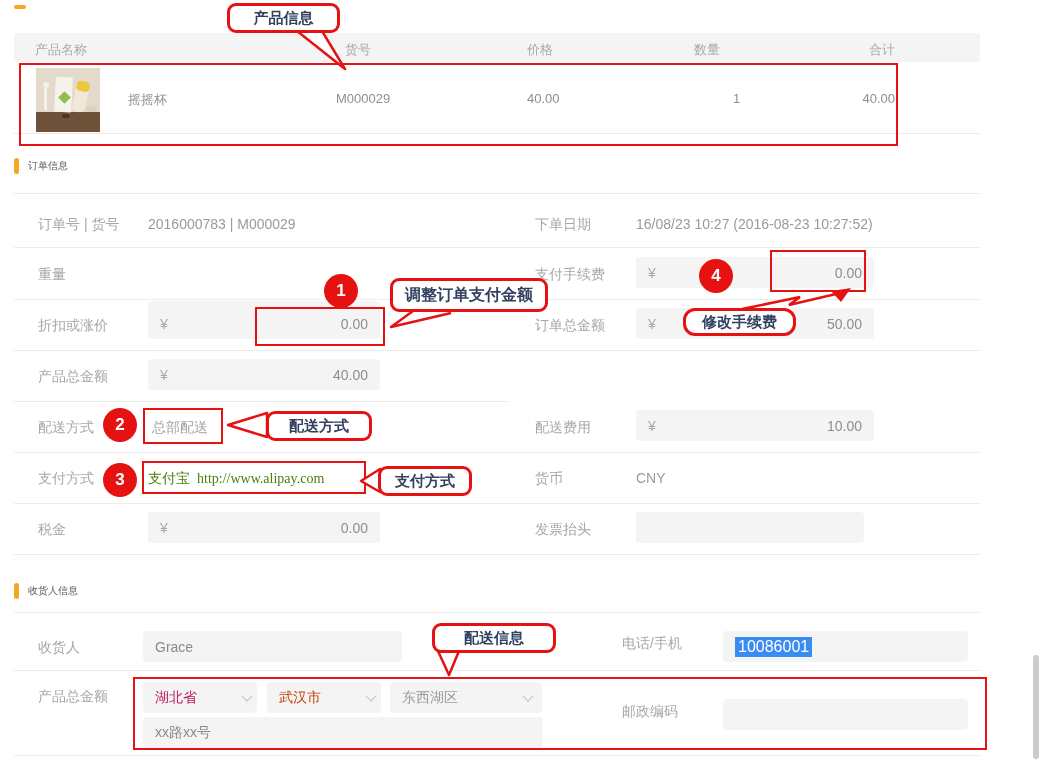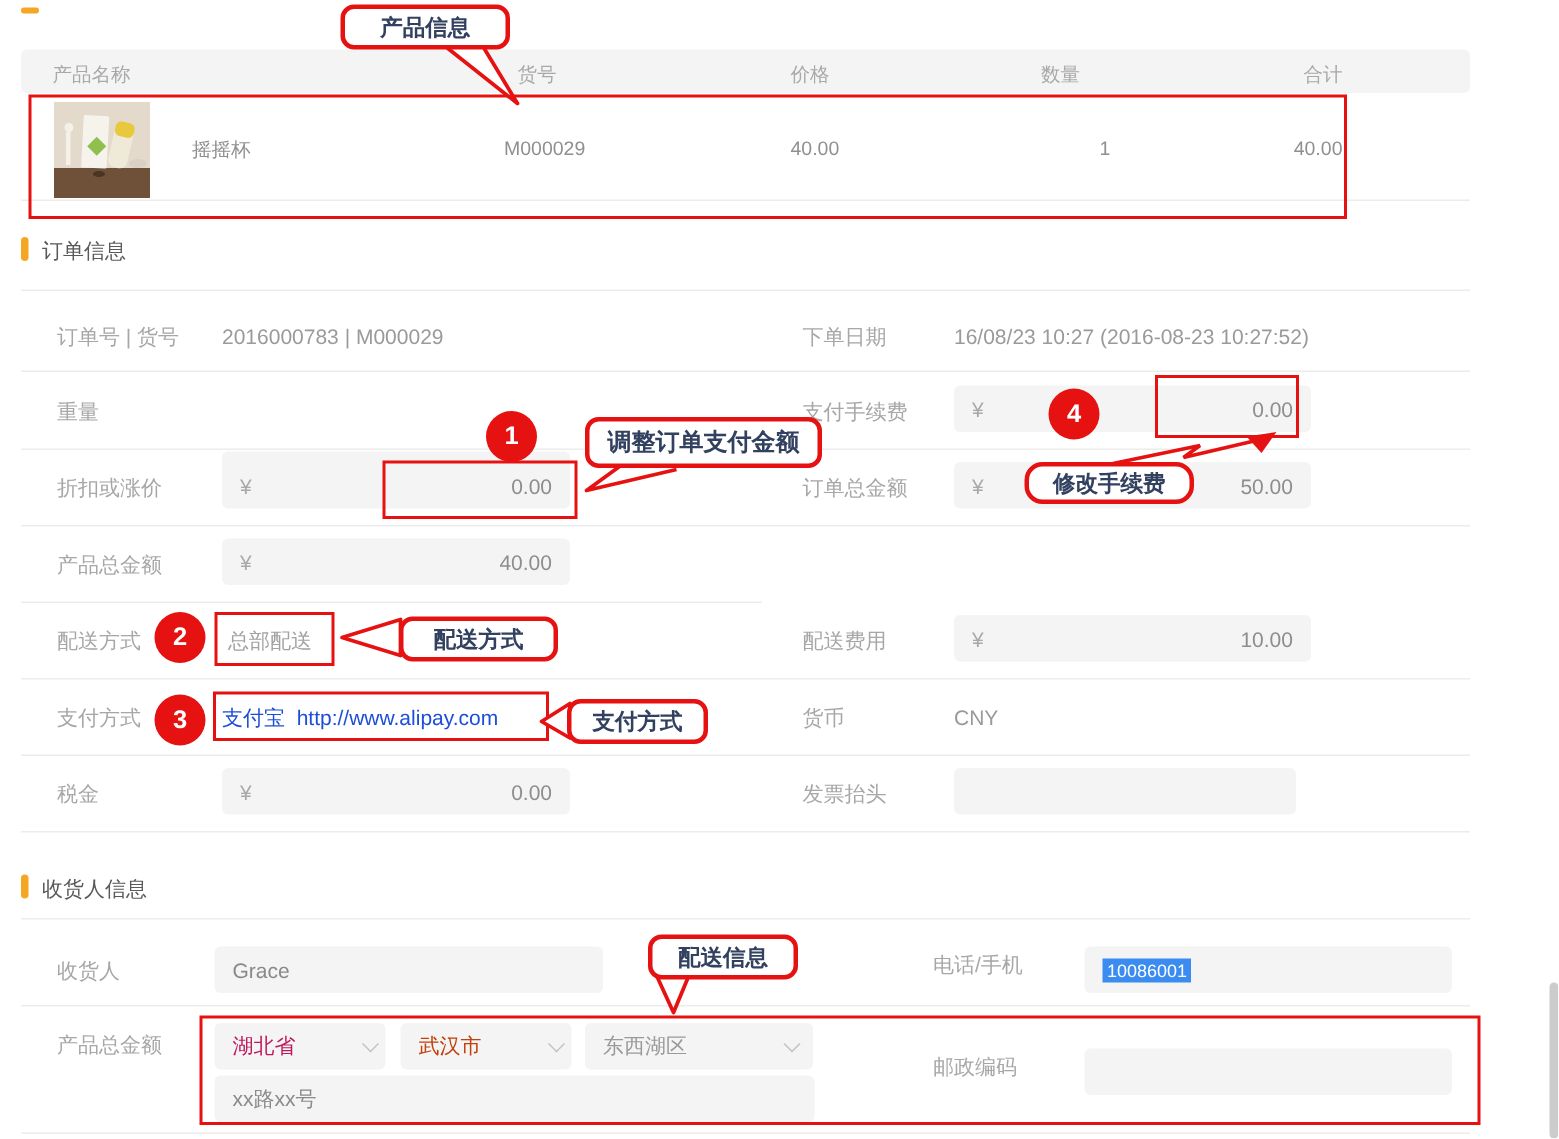--- a/index.html
+++ b/index.html
@@ -13,26 +13,26 @@
   .field .u{font-size:14px;color:#a9a9a9;white-space:pre;}
   .field .a{font-size:14px;color:#8e8e8e;white-space:pre;}
   .divider{position:absolute;height:1px;background:#ececec;}
   .redbox{position:absolute;border:2.5px solid #e61212;box-sizing:border-box;z-index:5;pointer-events:none;}
   .callout{position:absolute;border:3px solid #e61212;border-radius:9px;background:#fff;color:#32415f;
            font-weight:bold;display:flex;align-items:center;justify-content:center;font-size:15px;
            white-space:nowrap;box-sizing:border-box;z-index:7;}
   .badge{position:absolute;width:34px;height:34px;border-radius:50%;background:#e61212;color:#fff;
          font-weight:bold;font-size:17px;display:flex;align-items:center;justify-content:center;z-index:6;}
   .secbar{position:absolute;width:5px;height:16px;background:#f5a623;border-radius:2.5px;}
-  .sectitle{position:absolute;font-size:14px;color:#595959;}
+  .sectitle{position:absolute;font-size:10px;color:#595959;}
   .th{position:absolute;font-size:13px;color:#a9a9a9;white-space:nowrap;}
   .td{position:absolute;font-size:13px;color:#8f8f8f;white-space:nowrap;}
   .chev{position:absolute;width:7px;height:7px;border-right:1.5px solid #c3c3c3;border-bottom:1.5px solid #c3c3c3;
         transform:rotate(45deg);}
-  .sel{background:#3b8cf0;color:#fff;font-size:12px;padding:1px 3px;}
+  .sel{background:#3b8cf0;color:#fff;font-size:16px;padding:1px 3px;}
   #overlay{position:absolute;left:0;top:0;z-index:6;pointer-events:none;}
 </style>
 </head>
 <body>
 
 <div id="canvas">
 
   <div class="abs" style="left:14px;top:5px;width:12px;height:4px;background:#f5a623;border-radius:2px;"></div>
 
   <div class="abs" style="left:14px;top:33px;width:966px;height:29px;background:#f4f4f4;border-radius:4px;"></div>
@@ -112,21 +112,21 @@
   <div class="lbl" style="left:38px;top:419px;">配送方式</div>
   <div class="val" style="left:152px;top:419px;color:#a2a2a2;">总部配送</div>
   <div class="lbl" style="left:535px;top:419px;">配送费用</div>
   <div class="field" style="left:636px;top:410px;width:238px;">
     <span class="u">¥</span>
     <span class="a">10.00</span>
   </div>
   <div class="divider" style="left:14px;top:452px;width:966px;"></div>
 
   <div class="lbl" style="left:38px;top:470px;">支付方式</div>
-  <div class="val" style="left:148px;top:470px;color:#1d4ed8;">支付宝  http://www.alipay.com</div>
+  <div class="val" style="left:148px;top:470px;color:#4d7c0f;font-family:Liberation Serif, serif;">支付宝  http://www.alipay.com</div>
   <div class="lbl" style="left:535px;top:470px;">货币</div>
   <div class="val" style="left:636px;top:470px;">CNY</div>
   <div class="divider" style="left:14px;top:503px;width:966px;"></div>
 
   <div class="lbl" style="left:38px;top:521px;">税金</div>
   <div class="field" style="left:148px;top:512px;width:232px;">
     <span class="u">¥</span>
     <span class="a">0.00</span>
   </div>
   <div class="lbl" style="left:535px;top:521px;">发票抬头</div>
@@ -179,21 +179,21 @@
   <div class="redbox" style="left:255px;top:307px;width:130px;height:39px;"></div>
   <div class="redbox" style="left:770px;top:250px;width:96px;height:42px;"></div>
   <div class="redbox" style="left:143px;top:408px;width:80px;height:36px;"></div>
   <div class="redbox" style="left:142px;top:461px;width:224px;height:33px;"></div>
   <div class="redbox" style="left:133px;top:677px;width:854px;height:73px;"></div>
 
   <div class="callout" style="left:390px;top:278px;width:158px;height:34px;font-size:16px;">调整订单支付金额</div>
   <div class="callout" style="left:683px;top:308px;width:113px;height:28px;border-radius:12px;">修改手续费</div>
   <div class="callout" style="left:266px;top:411px;width:106px;height:30px;">配送方式</div>
   <div class="callout" style="left:378px;top:466px;width:94px;height:30px;">支付方式</div>
-  <div class="callout" style="left:432px;top:623px;width:100px;height:30px;">配送信息</div>
+  <div class="callout" style="left:432px;top:623px;width:124px;height:30px;">配送信息</div>
 
   <svg id="overlay" width="1039" height="759">
 
     <polygon points="297,31 322,31 345,69" fill="#ffffff" stroke="#e61212" stroke-width="2.5" stroke-linejoin="round"></polygon>
 
     <path d="M451,313 L391,327 L413,311" fill="#ffffff" stroke="#e61212" stroke-width="2.5" stroke-linejoin="round"></path>
 
     <path d="M742,309 L800,297 L789,305 L836,294" fill="none" stroke="#e61212" stroke-width="2.5"></path>
     <polygon points="851,288 831,291 841,302" fill="#e61212"></polygon>
 

